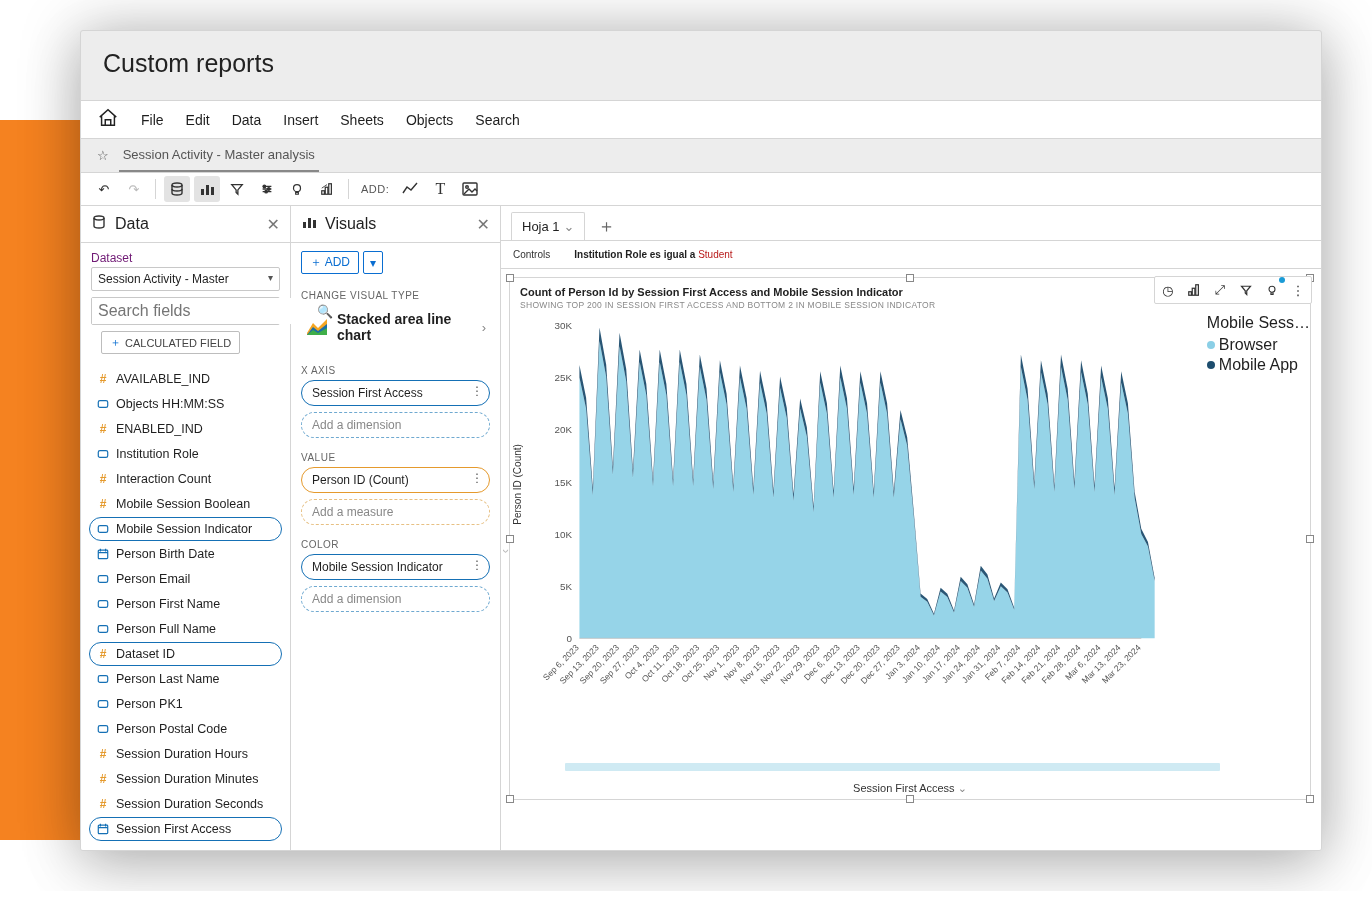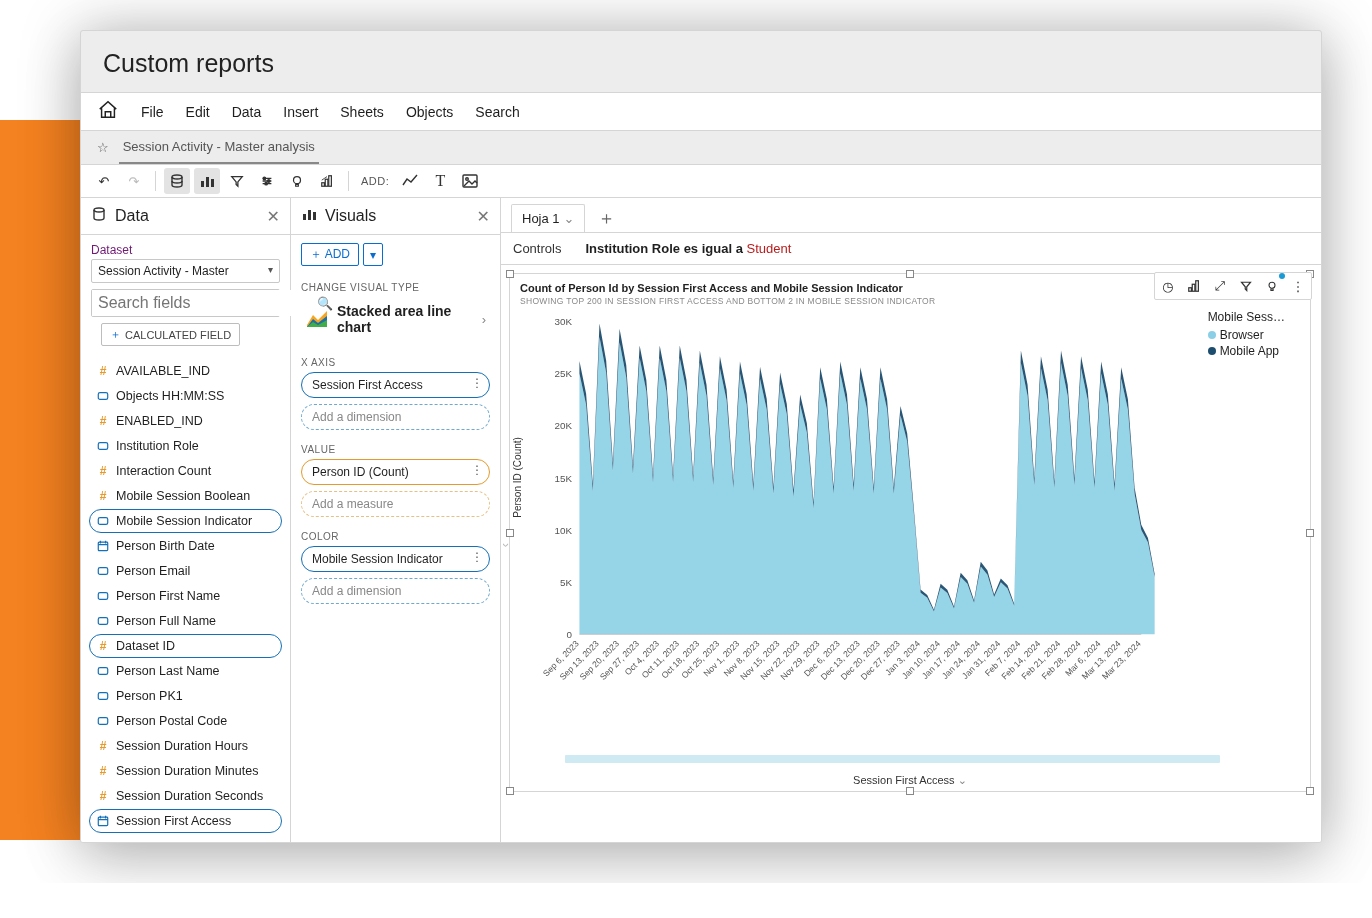--- a/index.html
+++ b/index.html
@@ -13,21 +13,21 @@
     --blue-dark:#1d4d6e;
     --amber:#e59a2d;
     --bg:#fff;
     --panel-header:#f7f7f7;
     --add-blue:#0a6ed1;
   }
   *{box-sizing:border-box}
   body{margin:0;font-family:"Amazon Ember",Arial,Helvetica,sans-serif;font-size:13px;color:var(--text);background:#fff}
   .orange-block{position:absolute;left:0;top:120px;width:160px;height:720px;background:var(--orange);z-index:0}
   .app-window{position:relative;z-index:1;margin:30px 50px 40px 80px;background:#ededed;border:1px solid var(--border);border-radius:3px;box-shadow:0 0 60px rgba(0,0,0,.25),0 20px 60px rgba(0,0,0,.15);overflow:hidden}
-  .hdr{padding:18px 22px 10px}
+  .hdr{padding:18px 22px 18px}
   .hdr h1{font-weight:400;font-size:25px;margin:0 0 4px;color:#222}
   .hdr p{margin:0;color:#3d3d3d;font-size:14px}
   .menubar{display:flex;align-items:center;gap:22px;padding:6px 16px;border-top:1px solid var(--border);border-bottom:1px solid var(--border);background:#fff;font-size:14px}
   .menubar .home-icon svg{width:22px;height:22px}
   .menubar .mitem{cursor:pointer}
   .tabstrip{display:flex;align-items:center;gap:10px;padding:0 16px;background:#ededed;border-bottom:1px solid var(--border)}
   .tabstrip .star{color:#555}
   .tabstrip .tab{padding:8px 4px;color:#555;border-bottom:2px solid #888}
   .toolbar{display:flex;align-items:center;gap:4px;padding:3px 10px;background:#fff;border-bottom:1px solid var(--border)}
   .tbtn{display:inline-flex;align-items:center;justify-content:center;width:26px;height:26px;border-radius:3px;color:#333;cursor:pointer}
@@ -69,32 +69,32 @@
   .pill.blue{border-color:var(--blue)}
   .pill.amber{border-color:var(--amber)}
   .pill.dashed{border-style:dashed;color:#888}
   .pill.dashed.blue{border-color:#6fa9d0}
   .pill.dashed.amber{border-color:#e7c083}
 
   .canvas{flex:1;display:flex;flex-direction:column;position:relative;overflow:hidden}
   .sheet-tabs{display:flex;align-items:center;gap:8px;padding:6px 10px 0;border-bottom:1px solid var(--border)}
   .sheet-tab{padding:6px 10px;border:1px solid var(--border);border-bottom:0;border-radius:2px 2px 0 0;background:#fff;display:flex;align-items:flex-end;gap:4px;font-size:13px;cursor:pointer}
   .plus-tab{color:#666;font-size:18px;cursor:pointer;padding:0 4px}
-  .controls-row{display:flex;align-items:center;gap:24px;padding:8px 12px;border-bottom:1px solid var(--border);font-size:13px}
+  .controls-row{display:flex;align-items:center;gap:24px;padding:8px 12px;border-bottom:1px solid var(--border);font-size:10px}
   .controls-row .ctrl-name{color:#333}
   .controls-row .filter-val{color:#b91c1c}
   .viz-area{position:relative;flex:1;margin:8px 10px 30px 4px;}
   .viz{position:absolute;left:4px;top:0;right:0;bottom:20px;border:1px solid var(--border);background:#fff}
   .viz .sel-handle{width:8px;height:8px;background:#fff;border:1px solid #888;position:absolute}
   .viz-toolbar{position:absolute;top:-2px;right:-2px;display:flex;gap:4px;background:#fff;border:1px solid var(--border);border-radius:2px;padding:2px}
   .viz-toolbar .tbtn{width:22px;height:22px}
   .dot-badge{position:absolute;top:-2px;right:-2px;width:6px;height:6px;background:#1a9bd6;border-radius:50%}
   .viz-title{position:absolute;top:8px;left:10px;font-size:11px;font-weight:600;color:#222}
   .viz-sub{position:absolute;top:22px;left:10px;font-size:8.5px;color:#888;letter-spacing:.3px}
-  .legend{position:absolute;top:36px;right:25px;font-size:12px}
+  .legend{position:absolute;top:36px;right:0;font-size:16px}
   .legend .lg-title{font-weight:500;margin-bottom:4px}
   .legend .lg-item{display:flex;align-items:center;gap:4px;margin:2px 0}
   .legend .sw{width:8px;height:8px;border-radius:50%}
   svg.chart{position:absolute;left:30px;top:40px;right:80px;bottom:80px}
   .y-axis-label{position:absolute;left:2px;top:55%;transform:rotate(-90deg) translateX(50%);transform-origin:left top;font-size:10px;color:#333}
   .x-axis-row{position:absolute;bottom:4px;left:0;right:0;text-align:center;font-size:11px;color:#333}
   .scrubber{position:absolute;bottom:28px;left:55px;right:90px;height:8px;background:#cfeaf3;border-radius:1px}
   .next-card{position:absolute;right:-1px;top:0;width:52px;height:24px;border:1px solid var(--border);border-right:0;background:#fff;font-size:10px;padding:5px 6px;color:#333;white-space:nowrap;overflow:hidden}
   .expand-handle{position:absolute;left:-6px;top:50%;color:#bbb;writing-mode:vertical-rl}
 </style>

